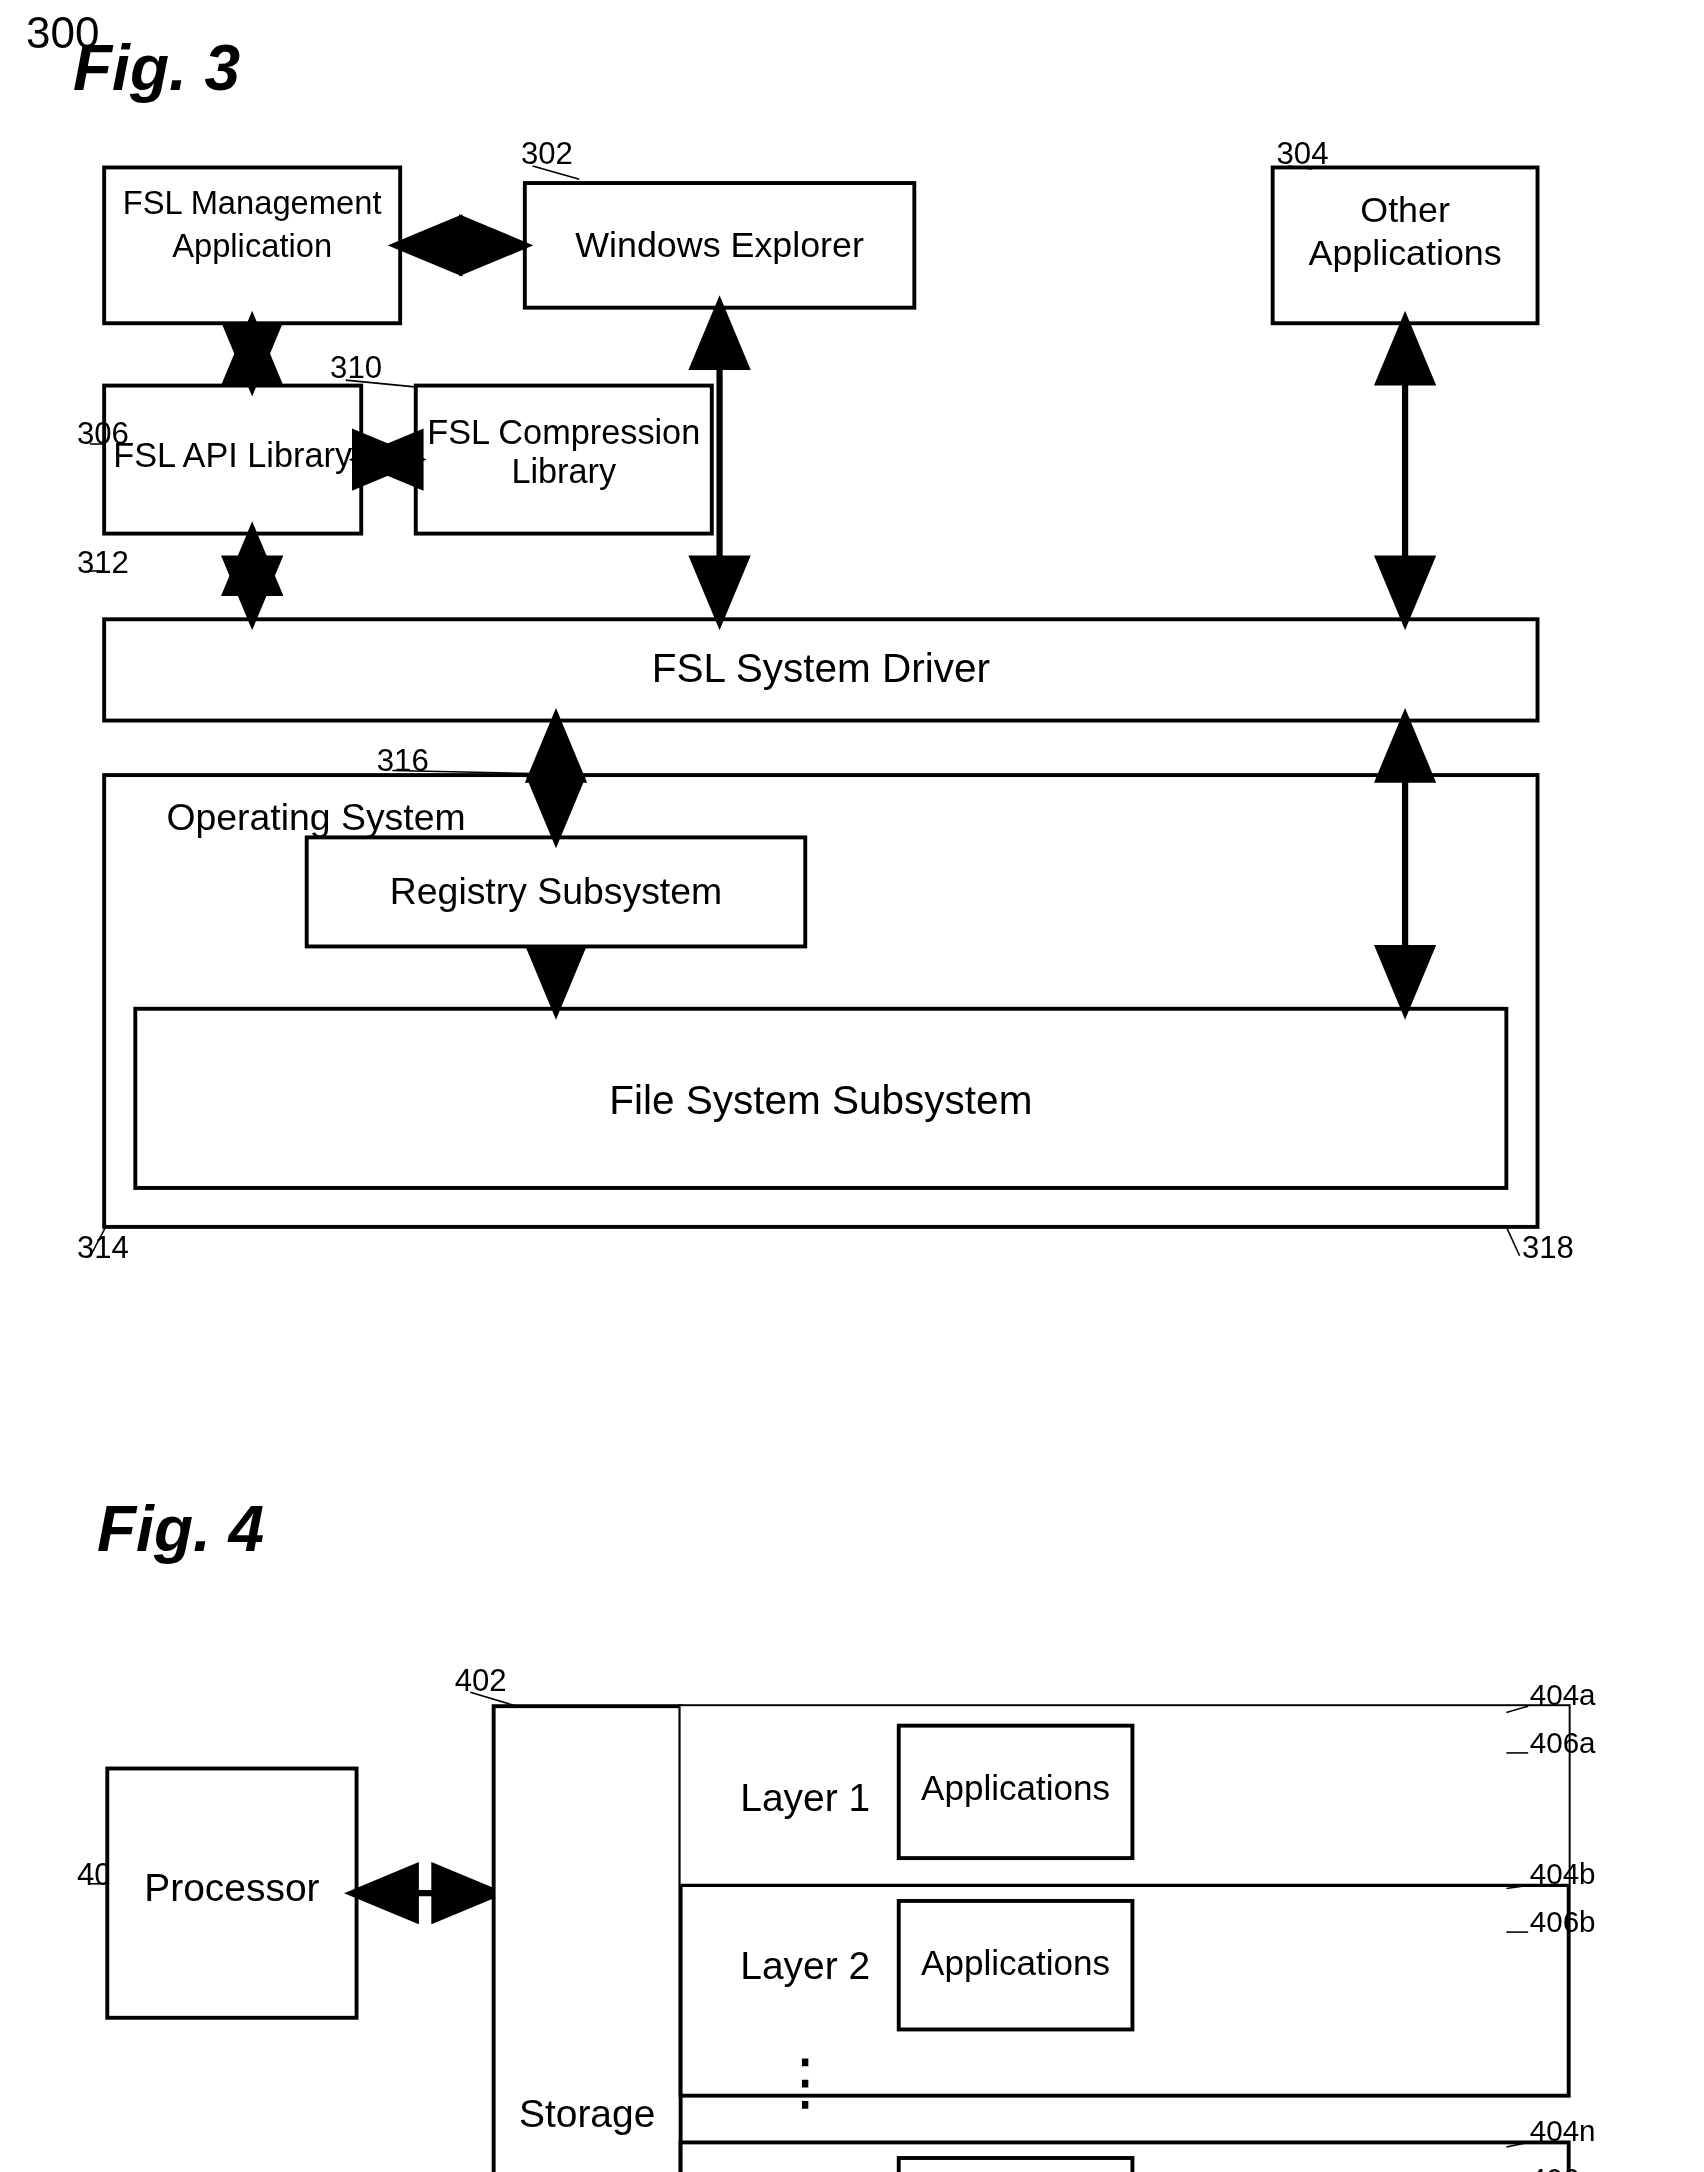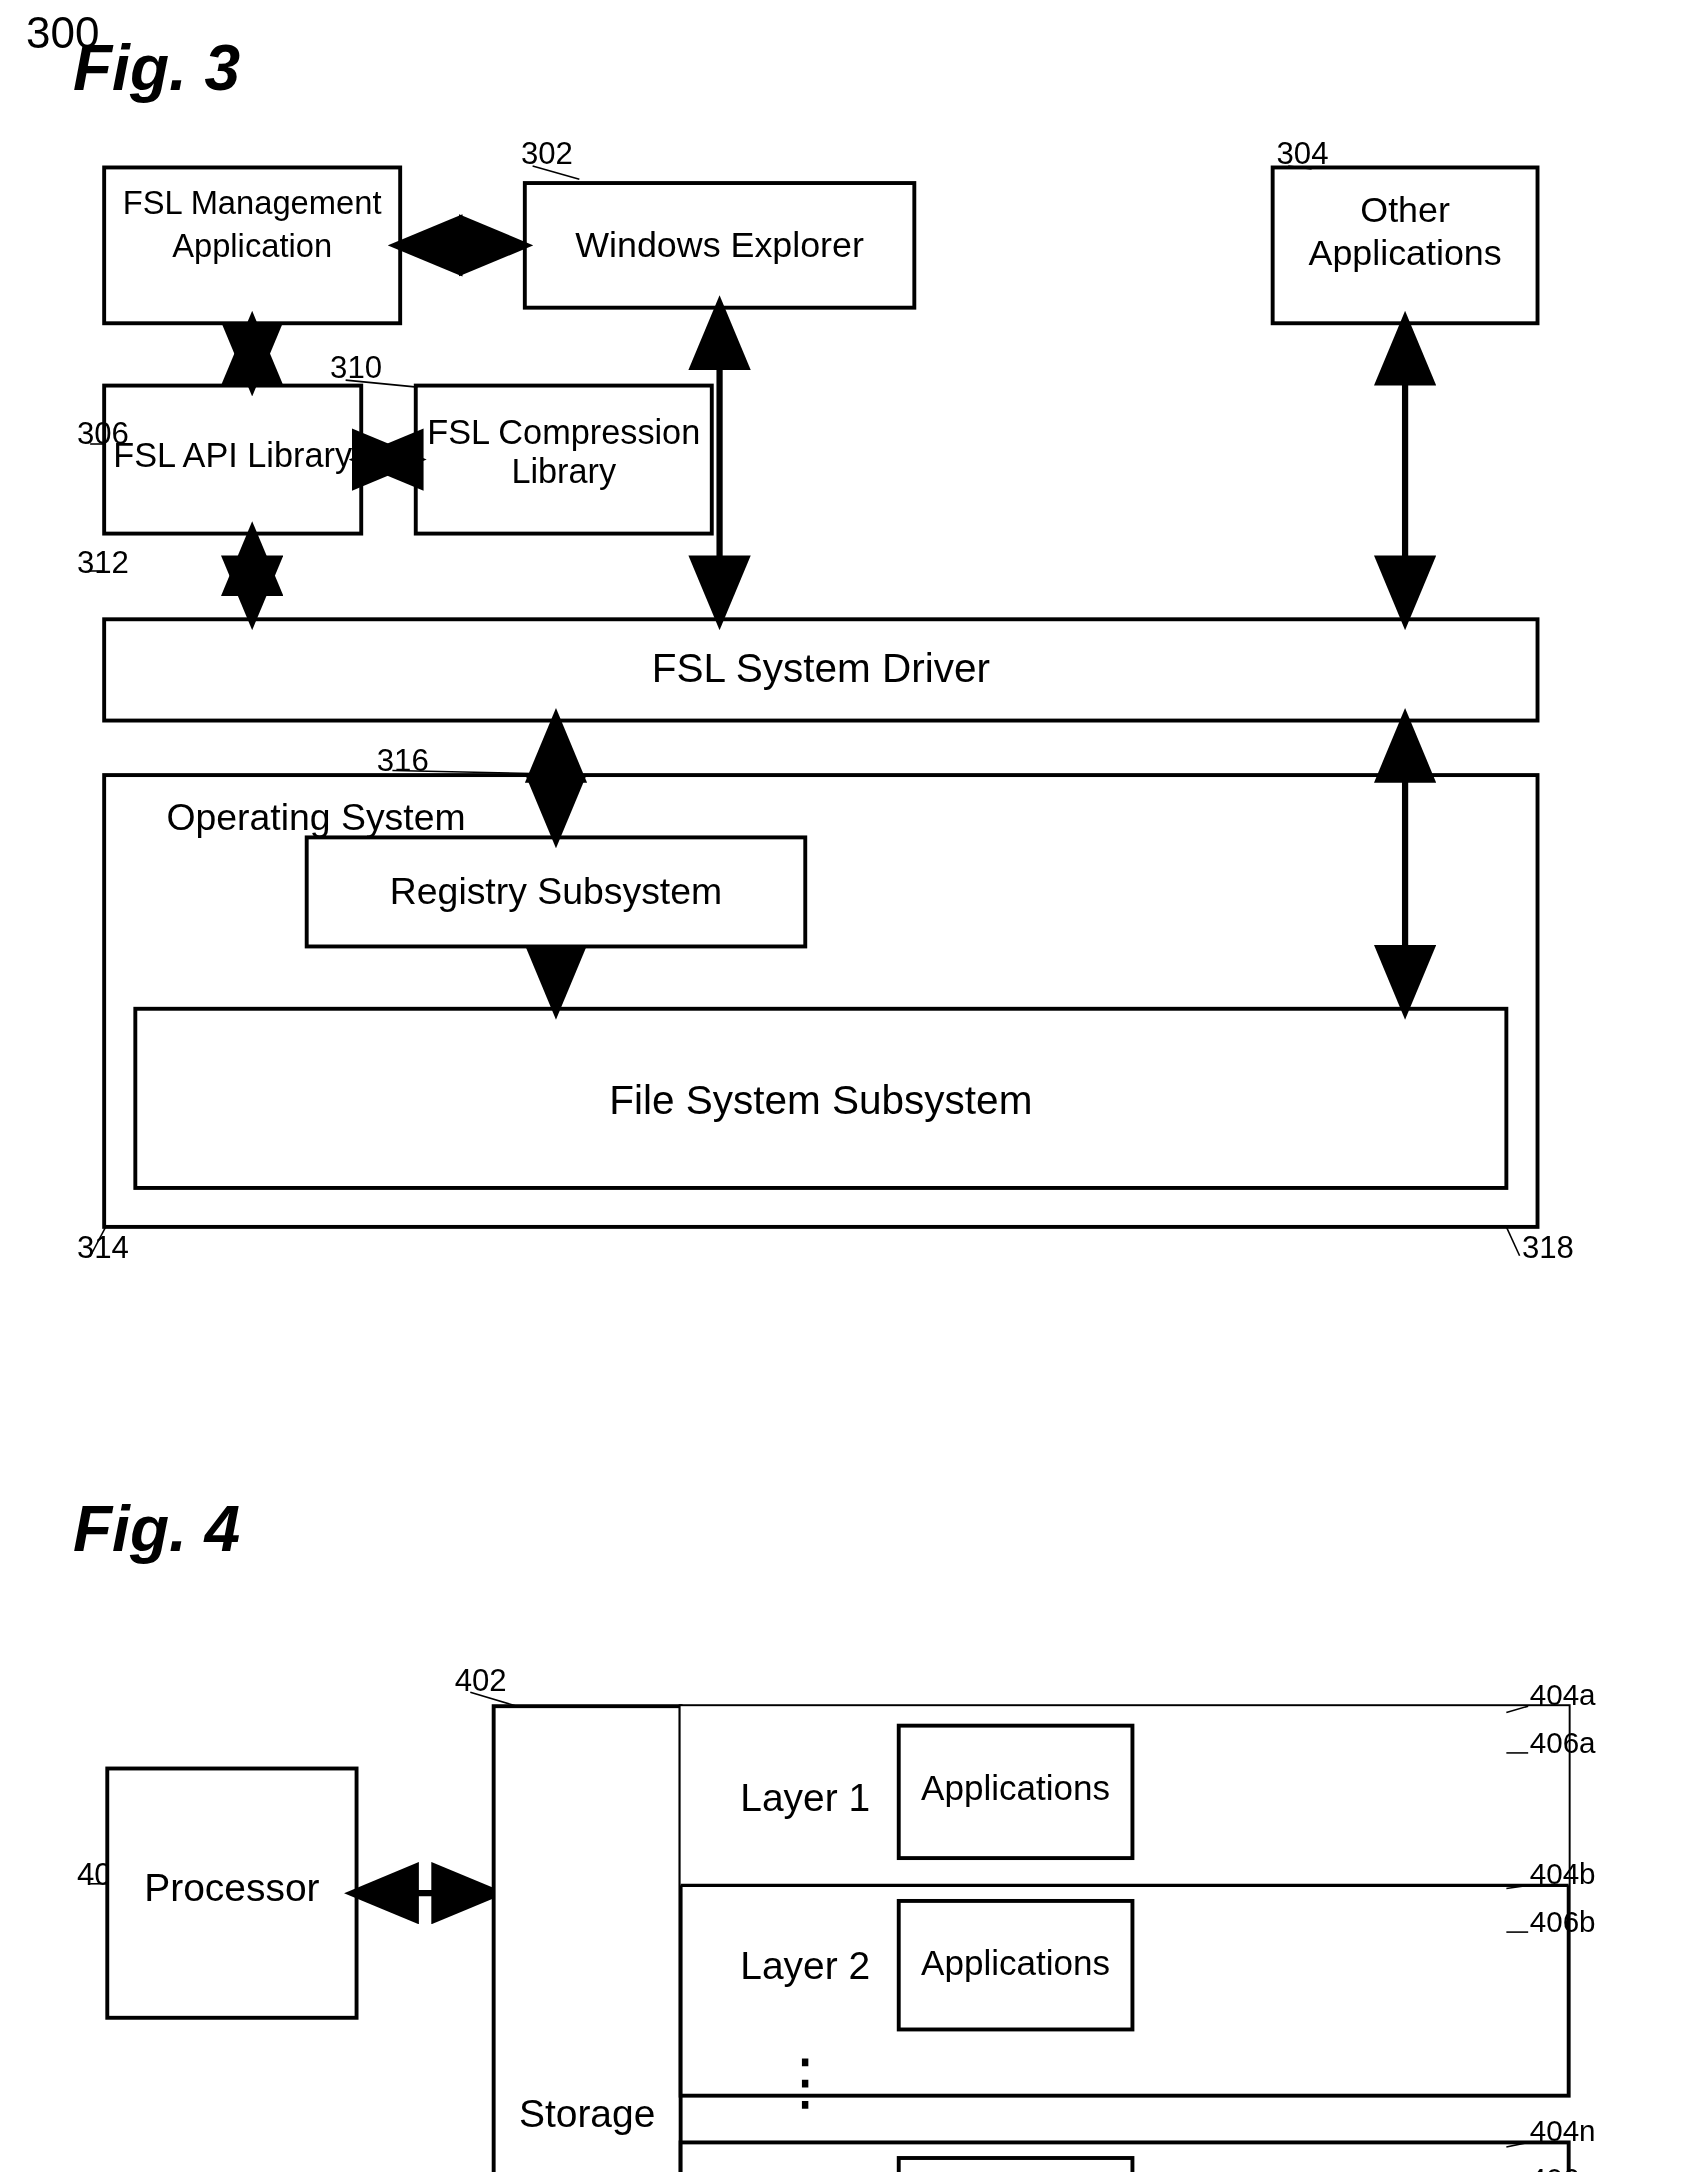--- a/index.html
+++ b/index.html
@@ -124,21 +124,21 @@
 
     <line x1="1710" y1="750" x2="1710" y2="1118" stroke="black" stroke-width="8" marker-start="url(#arrowhead-rev)" marker-end="url(#arrowhead)"></line>
 
     <line x1="620" y1="1040" x2="620" y2="1118" stroke="black" stroke-width="8" marker-end="url(#arrowhead)"></line>
 
   </svg>
 </div>
 
 <div class="fig4-wrapper">
 
-  <div style="display:flex; align-items:flex-end; margin-bottom:7.8px;">
+  <div style="display:flex; align-items:flex-end; margin-bottom:7.8px;margin-left:24px;">
     <span class="fig-title">Fig. 4</span>
   </div>
 
   <svg width="1558" height="974" style="display:block;" viewBox="0 0 2000 1250">
     <defs>
       <marker id="arr2" markerWidth="12" markerHeight="10" refX="10" refY="5" orient="auto">
         <polygon points="0 0, 12 5, 0 10" fill="black"></polygon>
       </marker>
       <marker id="arr2-rev" markerWidth="12" markerHeight="10" refX="2" refY="5" orient="auto">
         <polygon points="12 0, 0 5, 12 10" fill="black"></polygon>

